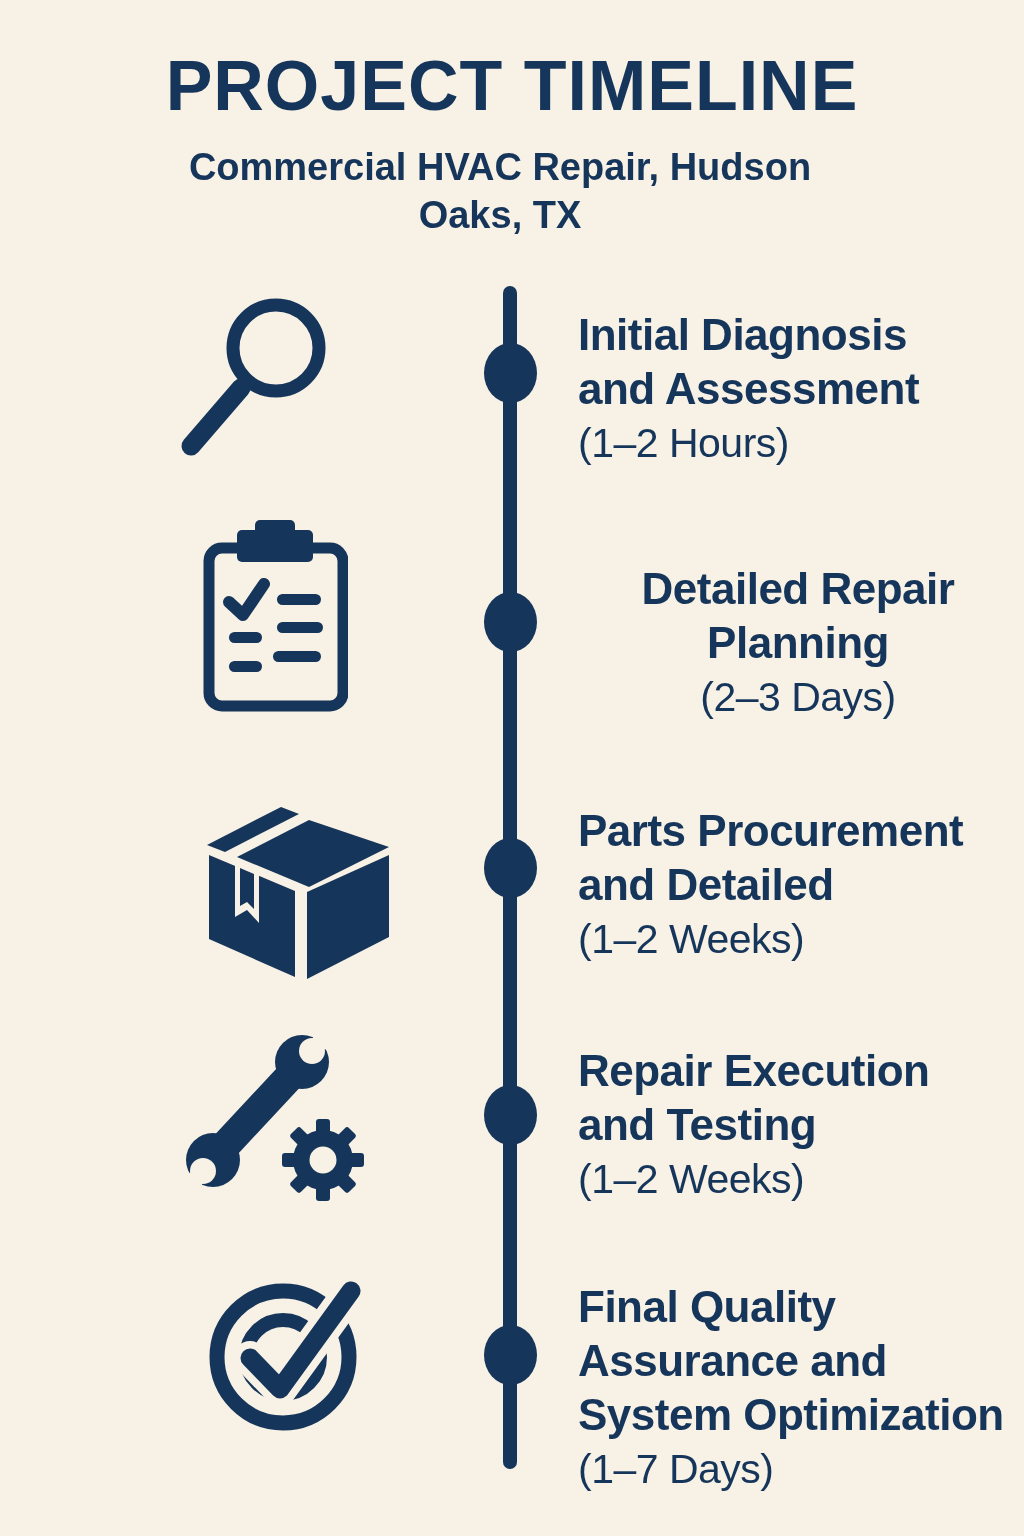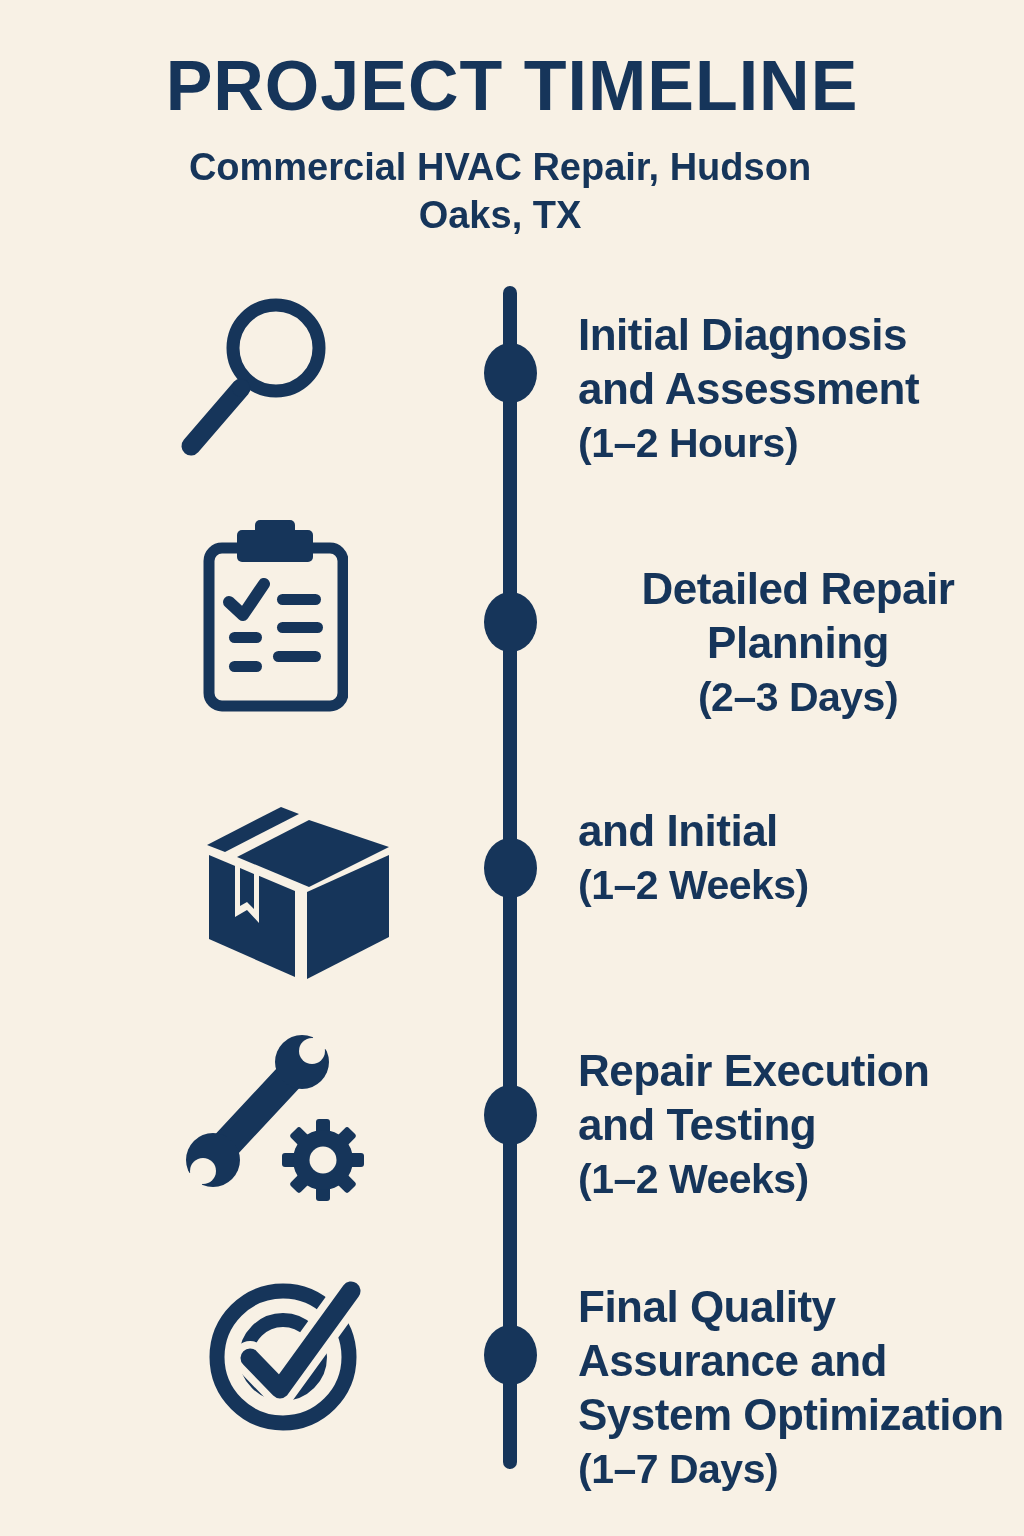--- a/index.html
+++ b/index.html
@@ -53,21 +53,21 @@
   .milestone-text{
     position:absolute;left:578px;width:440px;
   }
   .m-text-1{top:308px;} .m-text-2{top:562px;text-align:center;} .m-text-3{top:804px;}
   .m-text-4{top:1044px;} .m-text-5{top:1280px;}
   .milestone-title-line{
     font-size:44px;font-weight:700;line-height:54px;
     color:var(--navy);letter-spacing:-0.5px;
   }
   .milestone-duration{
-    font-size:41px;font-weight:700;line-height:54px;
+    font-size:41px;font-weight:400;line-height:54px;
     color:var(--navy);letter-spacing:-0.5px;
   }
 </style>
 </head>
 <body>
 
 <div class="stage">
 
   <div class="title">PROJECT TIMELINE</div>
   <div class="subtitle">
@@ -162,21 +162,22 @@
     <div class="milestone-duration">(1–2 Hours)</div>
   </div>
 
   <div class="milestone-text m-text-2">
     <div class="milestone-title-line">Detailed Repair</div>
     <div class="milestone-title-line">Planning</div>
     <div class="milestone-duration">(2–3 Days)</div>
   </div>
 
   <div class="milestone-text m-text-3">
-    <div class="milestone-title-line">and Initial</div>
+    <div class="milestone-title-line">Parts Procurement</div>
+    <div class="milestone-title-line">and Detailed</div>
     <div class="milestone-duration">(1–2 Weeks)</div>
   </div>
 
   <div class="milestone-text m-text-4">
     <div class="milestone-title-line">Repair Execution</div>
     <div class="milestone-title-line">and Testing</div>
     <div class="milestone-duration">(1–2 Weeks)</div>
   </div>
 
   <div class="milestone-text m-text-5">

